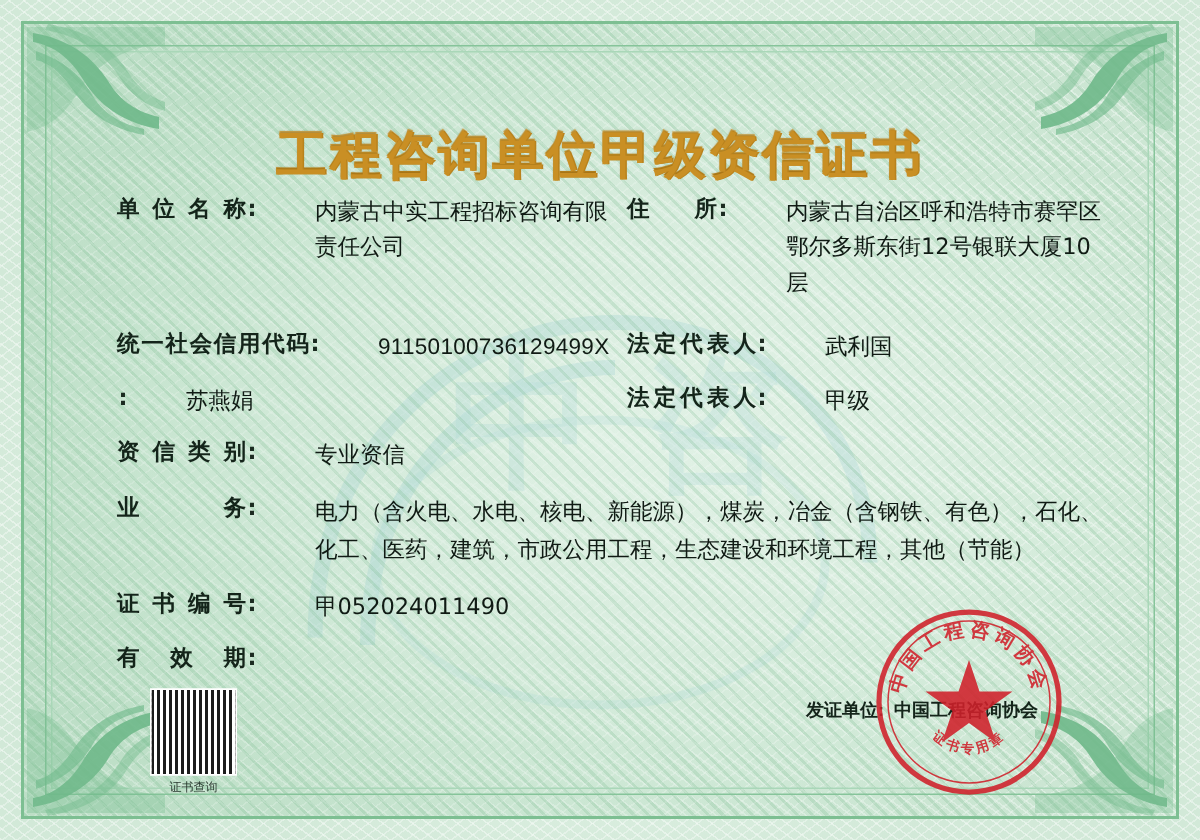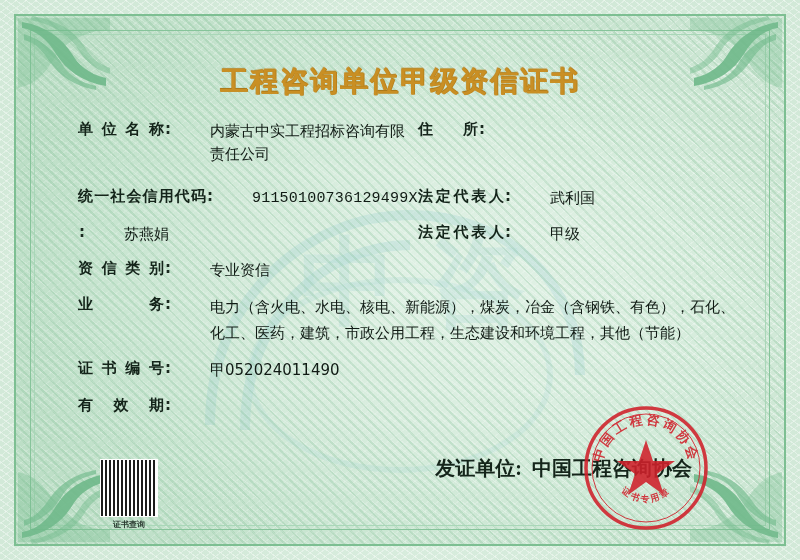--- a/index.html
+++ b/index.html
@@ -84,44 +84,44 @@
     height: 74px;
     pointer-events: none;
   }
   .corner.tl { left: 16px; top: 16px; }
   .corner.tr { right: 16px; top: 16px; transform: scaleX(-1); }
   .corner.bl { left: 16px; bottom: 16px; transform: scaleY(-1); }
   .corner.br { right: 16px; bottom: 16px; transform: scale(-1,-1); }
 
   .title {
     position: absolute;
-    top: 62px;
+    top: 80px;
     left: 0;
     right: 0;
     text-align: center;
     font-family: "DejaVu Sans", sans-serif;
     font-weight: bold;
-    font-size: 28px;
+    font-size: 34px;
     letter-spacing: 2px;
     color: #e8b84a;
     text-shadow:
       0 1px 0 #c98f24,
       1px 1px 0 #b9821d,
       0 0 1px rgba(120,80,10,0.5);
     background: linear-gradient(180deg, #f6dc8e 0%, #e3a92e 55%, #c98b1d 100%);
     -webkit-background-clip: text;
     background-clip: text;
     color: transparent;
   }
 
   .content {
     position: absolute;
     left: 78px;
     right: 60px;
-    top: 120px;
+    top: 130px;
     font-size: 15px;
     color: #1b2a20;
     font-family: "DejaVu Sans", sans-serif;
   }
 
   .row {
     display: flex;
     align-items: flex-start;
     margin-bottom: 13px;
   }
@@ -146,33 +146,33 @@
   .label.small-4 { width: 86px; display: inline-block; text-align: justify; text-align-last: justify; font-family: Liberation Serif, serif; }
 
   .colon { margin: 0 3px 0 1px; font-weight: bold; }
 
   .value {
     color: #101a14;
     line-height: 1.55;
     word-break: break-word;
     margin-left: 36px;
   }
-  .value.mono { font-family: Liberation Mono, monospace; letter-spacing: 0.2px; }
+  .value.mono { font-family: Liberation Sans, sans-serif; letter-spacing: 0.2px; }
 
   .business-row .value {
     line-height: 1.7;
   }
 
   .issuer {
     position: absolute;
     right: 108px;
     bottom: 78px;
-    font-size: 20px;
+    font-size: 12px;
     font-weight: bold;
-    font-family: Liberation Serif, serif;
+    font-family: Liberation Sans, sans-serif;
     color: #14241a;
     white-space: nowrap;
   }
 
   
   .seal {
     position: absolute;
     right: 90px;
     bottom: 28px;
     width: 128px;
@@ -197,21 +197,20 @@
       repeating-linear-gradient(90deg, #1c1c1c 0px, #1c1c1c 2px, #ffffff 2px, #ffffff 4px),
       repeating-linear-gradient(0deg, rgba(28,28,28,0.85) 0px, rgba(28,28,28,0.85) 2px, rgba(255,255,255,0) 2px, rgba(255,255,255,0) 4px);
     border: 1px solid #ffffff;
     box-sizing: border-box;
   }
   .qr-caption {
     font-size: 8px;
     color: #2a3a30;
     margin-top: 2px;
     font-family: "DejaVu Sans", sans-serif;
-    font-weight: bold;
   }
 </style>
 </head>
 <body>
 
 <div class="certificate">
 
   <div class="guilloche"></div>
 
   <svg class="watermark" viewBox="0 0 500 310">
@@ -268,20 +267,21 @@
 
     <div class="row">
       <div class="col col-left">
         <span class="label spread-4">单位名称</span>
         <span class="colon">:</span>
         <span class="value" style="max-width:215px">内蒙古中实工程招标咨询有限责任公司</span>
       </div>
       <div class="col col-right">
         <span class="label small-3">住所</span>
         <span class="colon">:</span>
+        <span class="value" style="max-width:248px">内蒙古自治区呼和浩特市赛罕区鄂尔多斯东街12号银联大厦10层</span>
       </div>
     </div>
 
     <div class="row" style="margin-top:20px;">
       <div class="col col-left">
         <span class="label spread-7">统一社会信用代码</span>
         <span class="colon">:</span>
         <span class="value mono">91150100736129499X</span>
       </div>
       <div class="col col-right">

